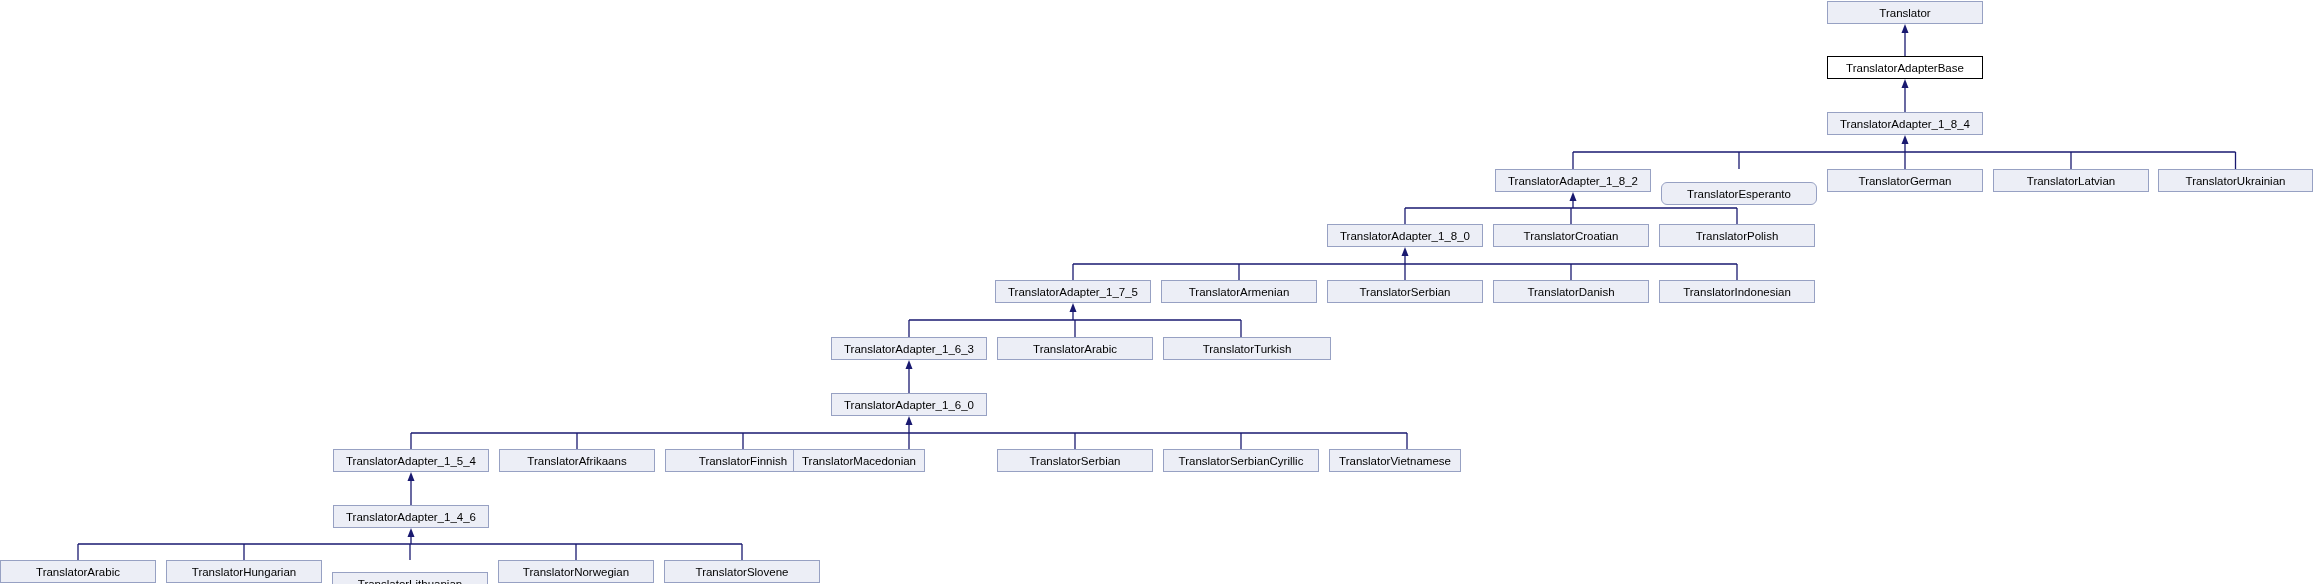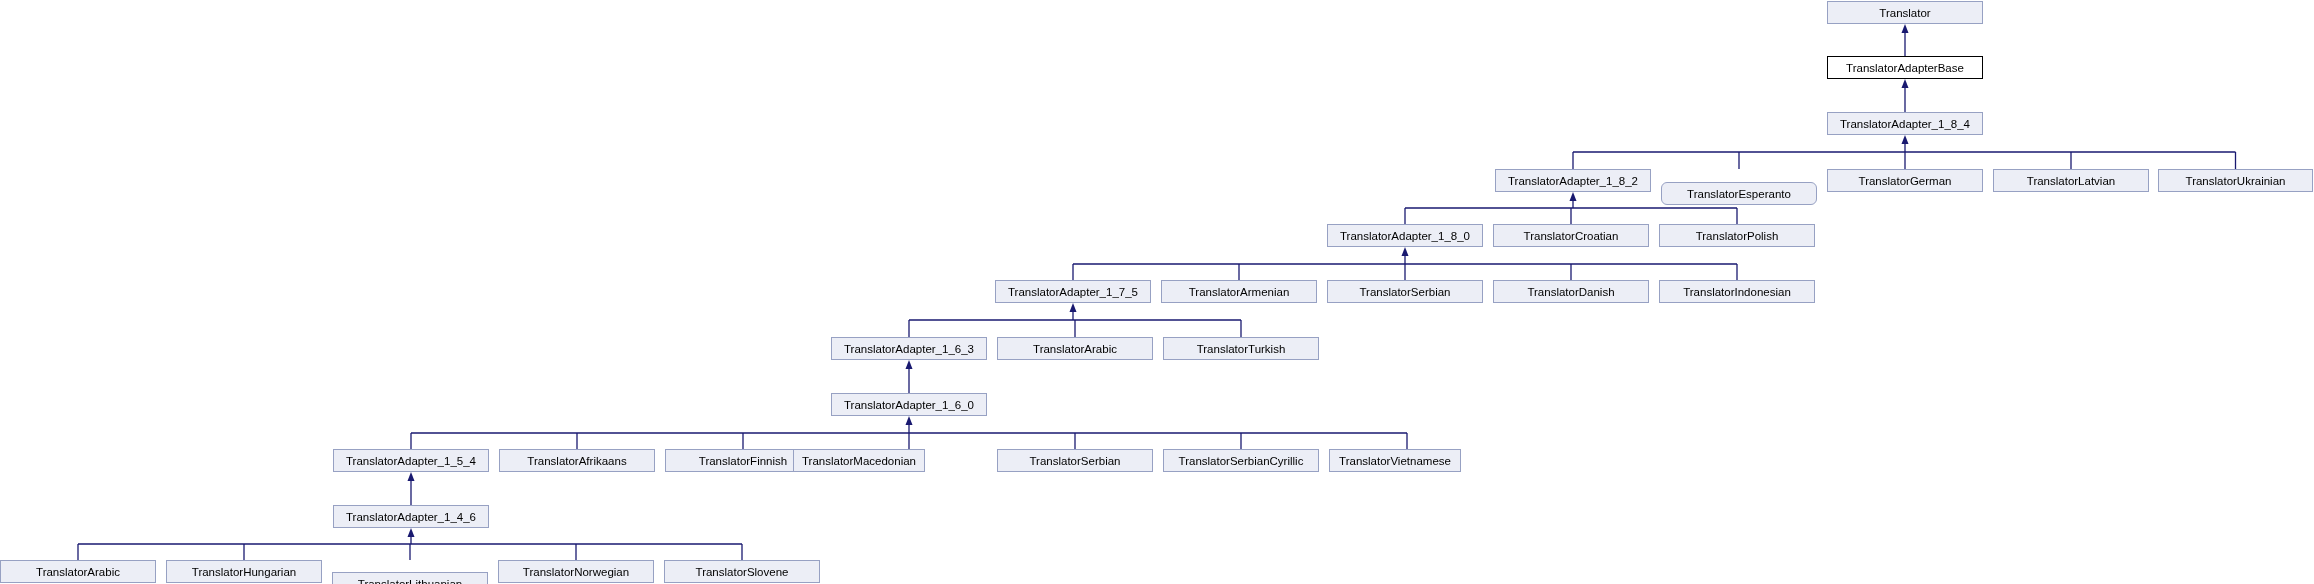--- a/index.html
+++ b/index.html
@@ -113,21 +113,21 @@
     <div class="node" style="left: 1327px; top: 224px; width: 156px;">TranslatorAdapter_1_8_0</div>
     <div class="node" style="left: 1493px; top: 224px; width: 156px;">TranslatorCroatian</div>
     <div class="node" style="left: 1659px; top: 224px; width: 156px;">TranslatorPolish</div>
     <div class="node" style="left: 995px; top: 280px; width: 156px;">TranslatorAdapter_1_7_5</div>
     <div class="node" style="left: 1161px; top: 280px; width: 156px;">TranslatorArmenian</div>
     <div class="node" style="left: 1327px; top: 280px; width: 156px;">TranslatorSerbian</div>
     <div class="node" style="left: 1493px; top: 280px; width: 156px;">TranslatorDanish</div>
     <div class="node" style="left: 1659px; top: 280px; width: 156px;">TranslatorIndonesian</div>
     <div class="node" style="left: 831px; top: 337px; width: 156px;">TranslatorAdapter_1_6_3</div>
     <div class="node" style="left: 997px; top: 337px; width: 156px;">TranslatorArabic</div>
-    <div class="node" style="left: 1163px; top: 337px; width: 156px; text-align: center;">TranslatorTurkish</div>
+    <div class="node" style="left: 1163px; top: 337px; width: 168px; text-align: center;">TranslatorTurkish</div>
     <div class="node" style="left: 831px; top: 393px; width: 156px;">TranslatorAdapter_1_6_0</div>
     <div class="node" style="left: 333px; top: 449px; width: 156px;">TranslatorAdapter_1_5_4</div>
     <div class="node" style="left: 499px; top: 449px; width: 156px;">TranslatorAfrikaans</div>
     <div class="node" style="left: 665px; top: 449px; width: 156px;">TranslatorFinnish</div>
     <div class="node" style="left: 793px; top: 449px; width: 132px;">TranslatorMacedonian</div>
     <div class="node" style="left: 997px; top: 449px; width: 156px;">TranslatorSerbian</div>
     <div class="node" style="left: 1163px; top: 449px; width: 156px;">TranslatorSerbianCyrillic</div>
     <div class="node" style="left: 1329px; top: 449px; width: 132px;">TranslatorVietnamese</div>
     <div class="node" style="left: 333px; top: 505px; width: 156px;">TranslatorAdapter_1_4_6</div>
     <div class="node" style="left: 0px; top: 560px; width: 156px;">TranslatorArabic</div>

